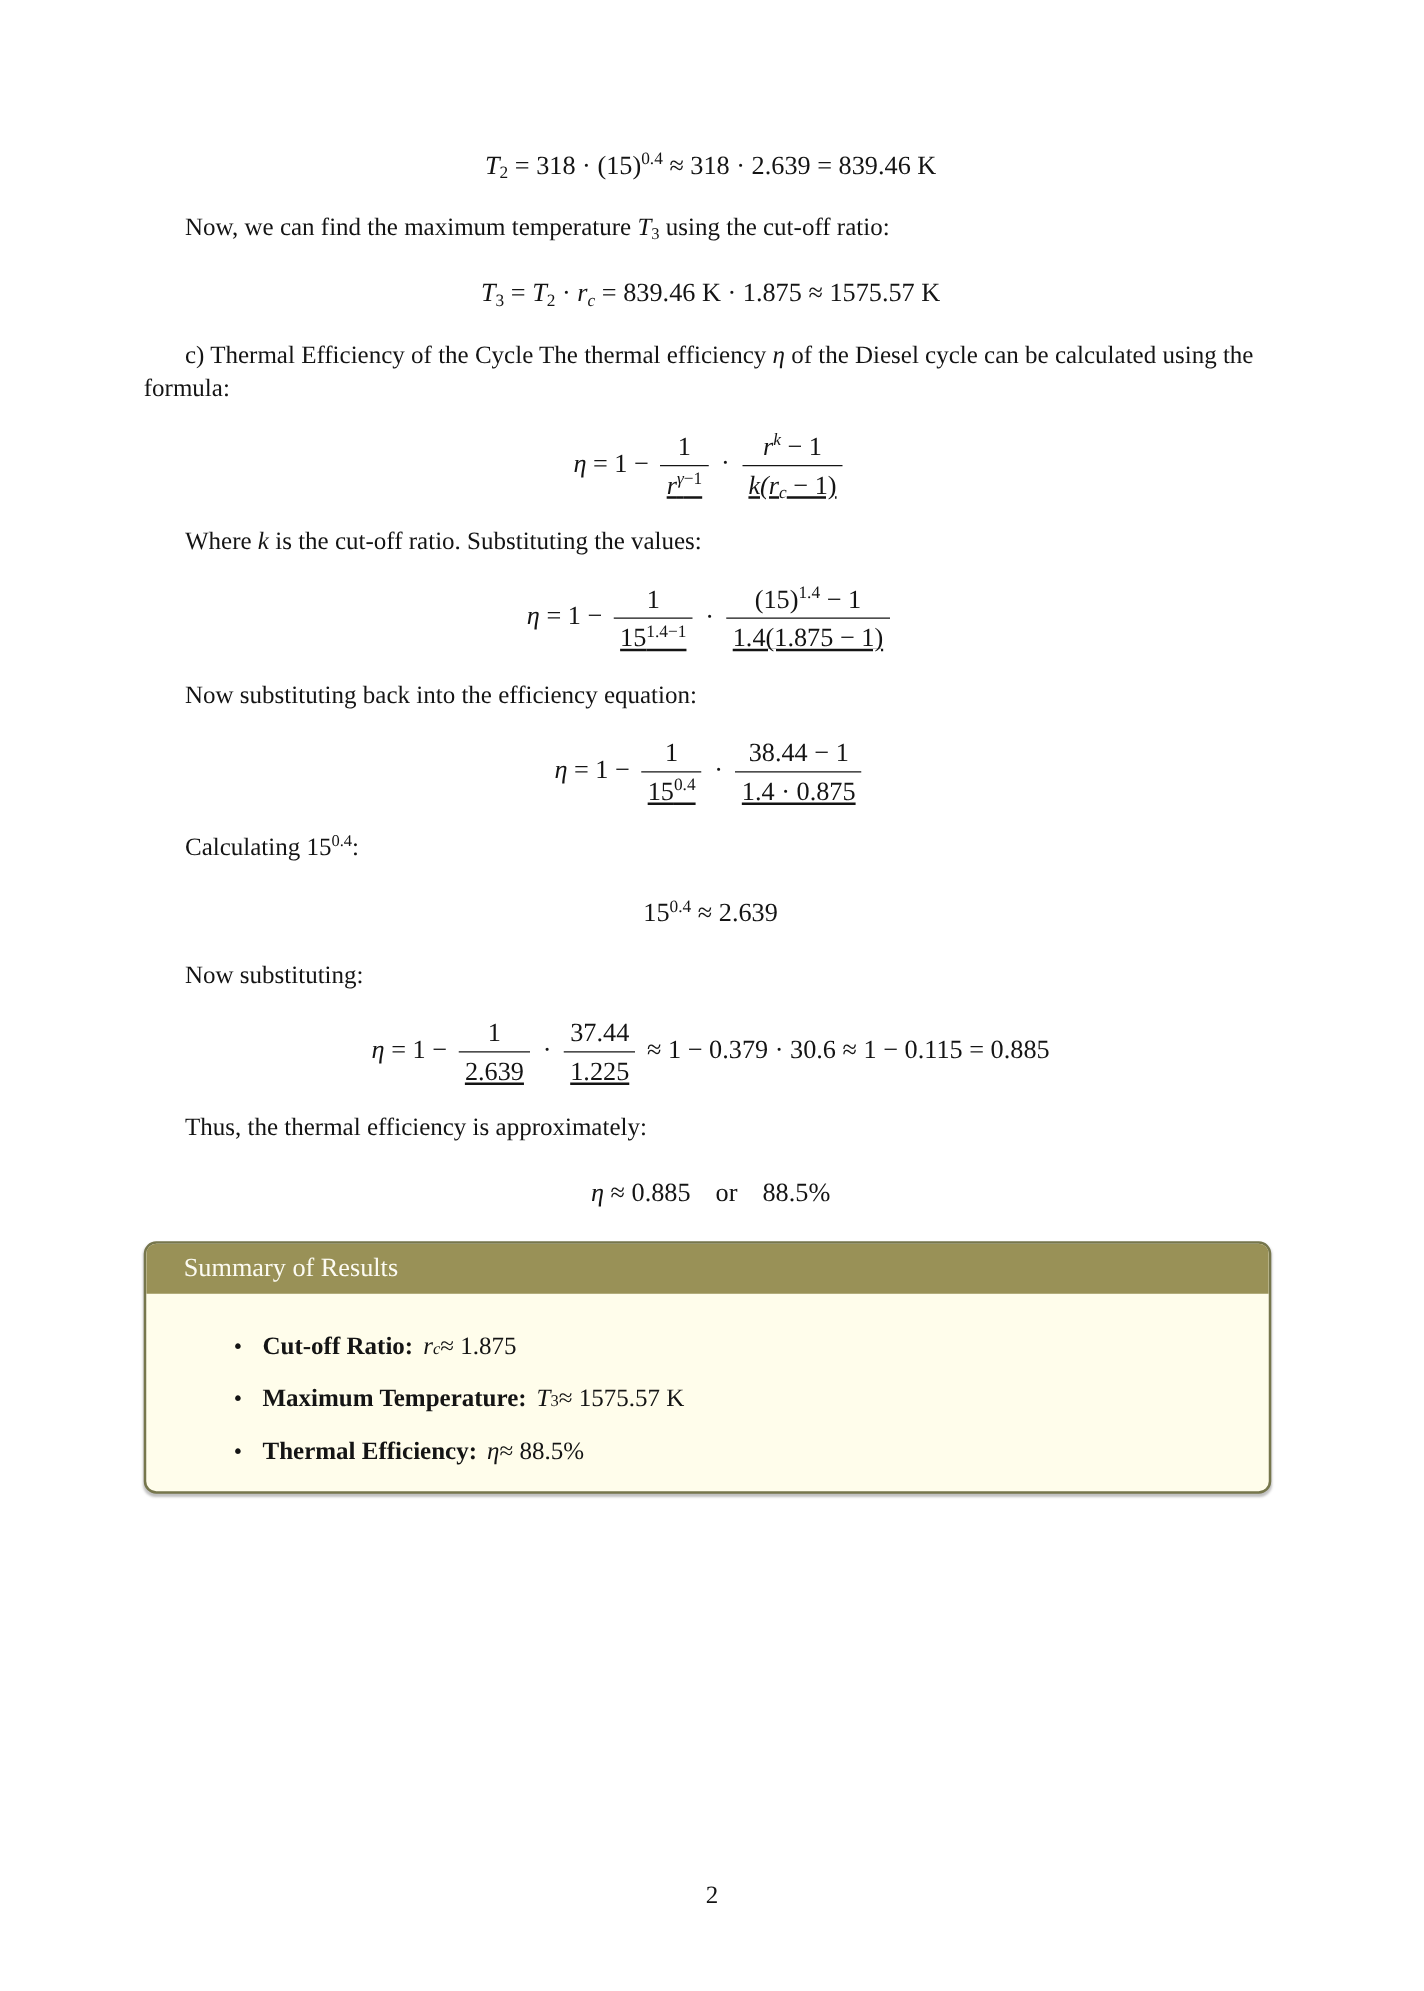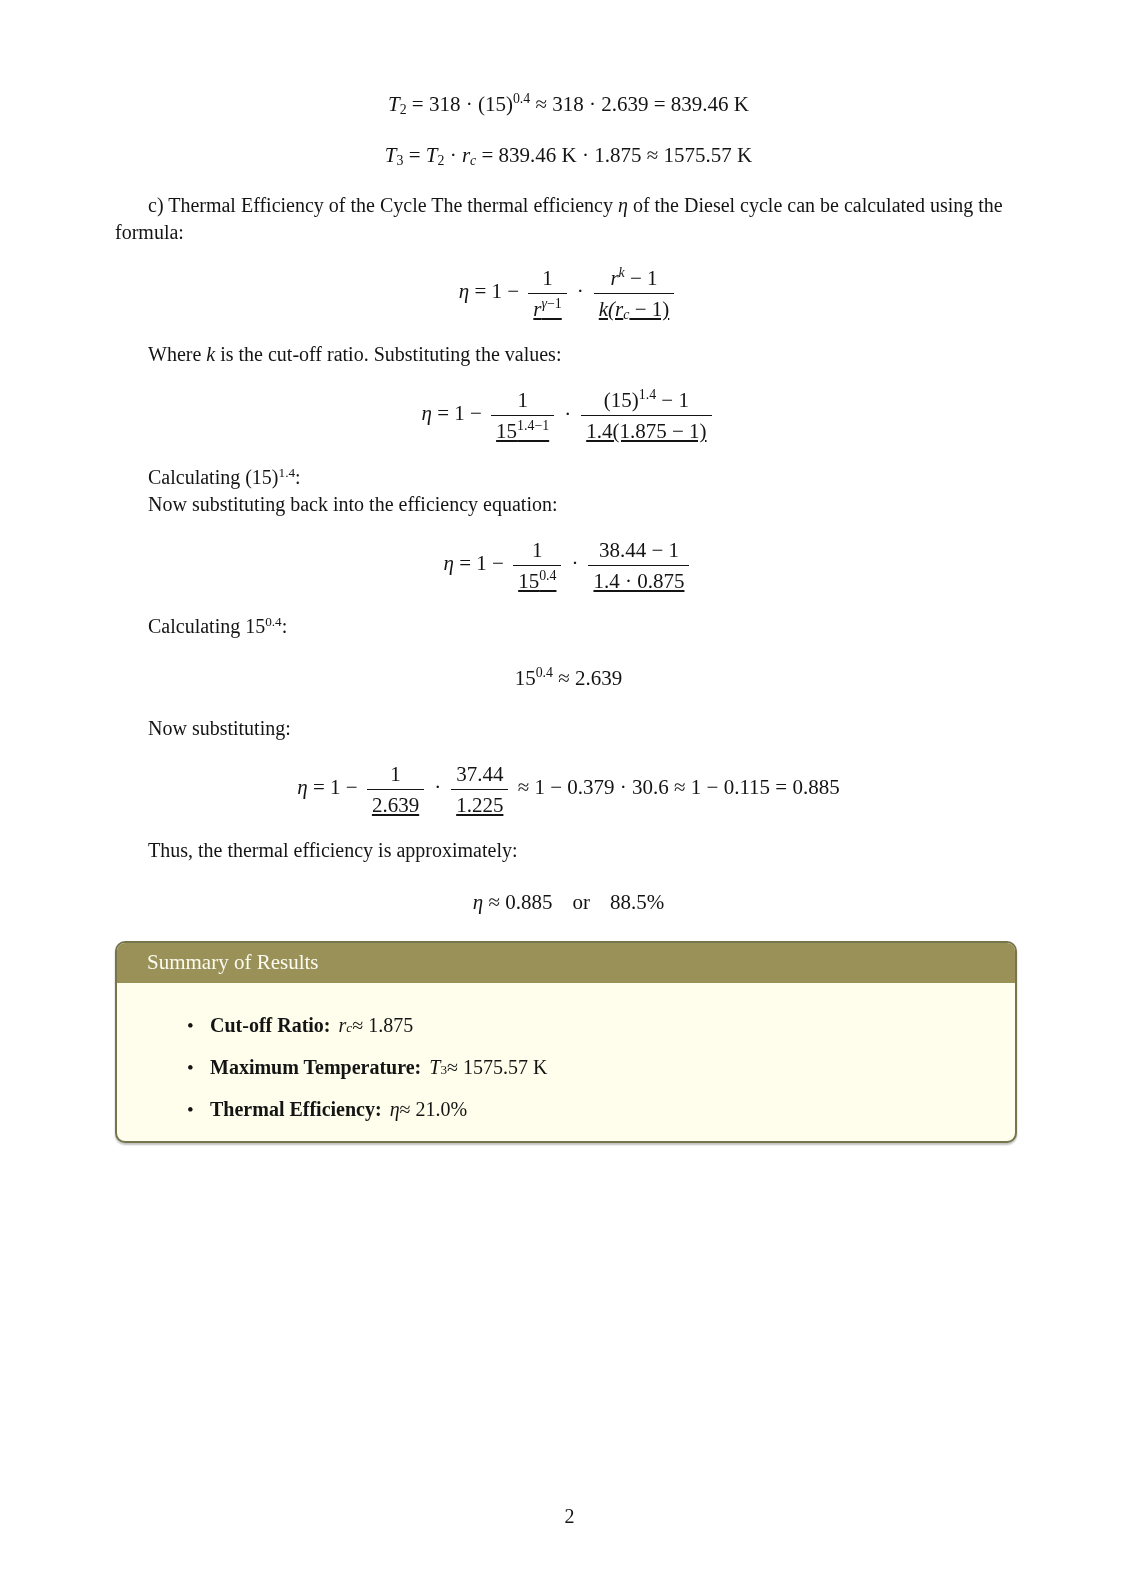--- a/index.html
+++ b/index.html
@@ -5,21 +5,21 @@
   html, body { margin: 0; padding: 0; }
   body {
     width: 1139px; height: 1593px;
     background: #ffffff;
     font-family: "Liberation Serif", "DejaVu Serif", serif;
     color: #141414;
     position: relative;
     overflow: hidden;
   }
   .content {
-    padding: 66px 117px 0 115px;
+    padding: 94px 117px 0 115px;
   }
   .para {
     font-size: 20px;
     line-height: 27px;
     text-indent: 33px;
     margin: 0;
   }
   .equation {
     font-size: 21px;
     text-align: center;
@@ -80,32 +80,32 @@
     font-size: 20px;
   }
 </style>
 </head>
 <body style="--box_header_bg: #999157; --box_body_bg: #FFFDEB; --box_border: #76764C; --box_title_color: #FCFBF2;">
 
 <div class="content">
 
   <div class="equation"><span class="mi">T</span><sub>2</sub><span class="mr"> = 318 · (15)</span><sup>0.4</sup><span class="mr"> ≈ 318 · 2.639 = 839.46 K</span></div>
 
+  <p class="para"><span>Now, we can find the maximum temperature </span><span class="mi">T</span><sub>3</sub><span> using the cut-off ratio:</span></p>
 
   <div class="equation"><span class="mi">T</span><sub>3</sub><span class="mr"> = </span><span class="mi">T</span><sub>2</sub><span class="mr"> · </span><span class="mi">r</span><sub class="mi">c</sub><span class="mr"> = 839.46 K · 1.875 ≈ 1575.57 K</span></div>
 
   <p class="para"><span>c) Thermal Efficiency of the Cycle The thermal efficiency </span><span class="mi">η</span><span> of the Diesel cycle can be calculated using the formula:</span></p>
 
   <div class="equation eq-tall"><span class="mi">η</span><span class="mr"> = 1 − </span><span class="frac"><span class="num">1</span><span class="den"><span class="mi">r</span><sup><span class="mi">γ</span><span>−1</span></sup></span></span><span class="mr binop">·</span><span class="frac"><span class="num"><span class="mi">r</span><sup class="mi">k</sup><span> − 1</span></span><span class="den"><span class="mi">k(r</span><sub class="mi">c</sub><span> − 1)</span></span></span></div>
 
   <p class="para"><span>Where </span><span class="mi">k</span><span> is the cut-off ratio. Substituting the values:</span></p>
 
   <div class="equation eq-tall"><span class="mi">η</span><span class="mr"> = 1 − </span><span class="frac"><span class="num">1</span><span class="den"><span>15</span><sup>1.4−1</sup></span></span><span class="mr binop">·</span><span class="frac"><span class="num"><span>(15)</span><sup>1.4</sup><span> − 1</span></span><span class="den">1.4(1.875 − 1)</span></span></div>
 
-  <p class="para"><span>Calculating (15)</span><sup>1.4</sup><span>:</span></p>
 
 
   <p class="para">Now substituting back into the efficiency equation:</p>
 
   <div class="equation eq-tall"><span class="mi">η</span><span class="mr"> = 1 − </span><span class="frac"><span class="num">1</span><span class="den"><span>15</span><sup>0.4</sup></span></span><span class="mr binop">·</span><span class="frac"><span class="num">38.44 − 1</span><span class="den">1.4 · 0.875</span></span></div>
 
   <p class="para"><span>Calculating 15</span><sup>0.4</sup><span>:</span></p>
 
   <div class="equation"><span class="mr">15</span><sup>0.4</sup><span class="mr"> ≈ 2.639</span></div>
 
@@ -132,20 +132,20 @@
           <span class="label">Maximum Temperature:</span>
           <span class="mi">T</span>
           <sub>3</sub>
           <span> ≈ 1575.57 K</span>
         </div>
       <div class="summary-item">
           <span class="bullet">•</span>
           <span class="label">Thermal Efficiency:</span>
           <span class="mi">η</span>
           <sub></sub>
-          <span> ≈ 21.0%</span>
+          <span> ≈ 88.5%</span>
         </div>
     </div>
   </div>
 
 </div>
 
 <div class="page-number">2</div>
 
 </body></html>

